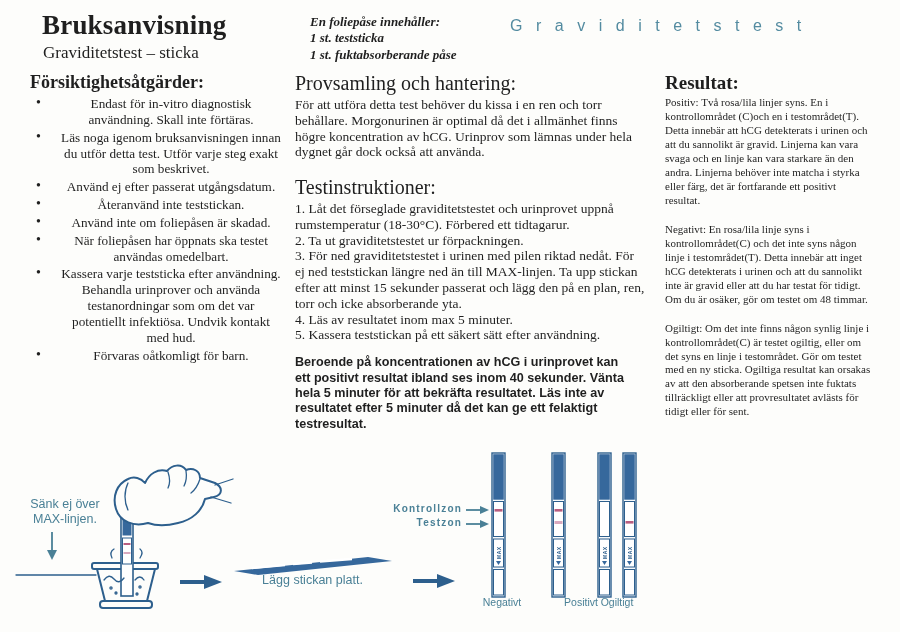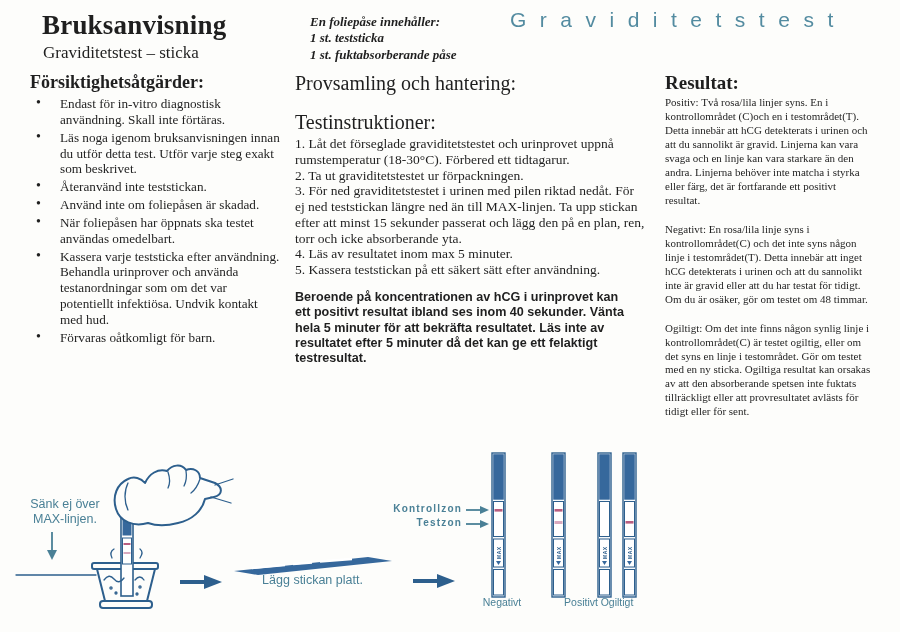--- a/index.html
+++ b/index.html
@@ -8,35 +8,35 @@
     background:var(--page_bg,#fdfdfb);
     font-family:"Liberation Serif", serif;
     color:var(--text_dark,#1f1f1f);
   }
   
   .col-left{position:absolute; left:30px; top:10px; width:252px;}
   .title{font-size:27px; font-weight:bold; margin:0 0 0 12px; letter-spacing:.2px;}
   .subtitle{font-size:17px; margin:2px 0 0 13px;}
   .h-left{font-size:18px; font-weight:bold; margin:9px 0 3px 0;}
   .precautions{list-style:none; margin:0; padding:0; font-size:13.2px; line-height:1.2;}
-  .precautions li{position:relative; padding-left:30px; margin-bottom:2px;}
+  .precautions li{position:relative; padding-left:30px; margin-bottom:2px;text-align:center;}
   .precautions li::before{content:"•"; position:absolute; left:6px; top:-1px; font-size:14px;}
   
   .package{position:absolute; left:310px; top:14px; width:210px;
     font-style:italic; font-weight:600; font-size:13px; line-height:1.25;}
   .col-mid{position:absolute; left:295px; top:72px; width:350px;}
   .h-mid{font-size:20px; font-weight:400; margin:0 0 2px 0;}
   .mid-body{font-size:13.5px; line-height:1.17; margin:0 0 14px 0;}
   .steps p{font-size:13.5px; line-height:1.17; margin:0;}
   .warning{font-family:"Liberation Sans",sans-serif; font-weight:bold; font-size:12.6px;
     line-height:1.22; margin-top:12px; width:330px;}
   .h-mid2{margin-top:16px;}
   
-  .brand{position:absolute; left:510px; top:8px; width:380px;
-    font-family:"Liberation Sans",sans-serif; font-size:21px; letter-spacing:13.5px;
+  .brand{position:absolute; left:510px; top:17px; width:380px;
+    font-family:"Liberation Sans",sans-serif; font-size:16px; letter-spacing:13.5px;
     color:var(--brand_teal,#538ba0);}
   .col-right{position:absolute; left:665px; top:72px; width:224px;}
   .h-right{font-size:19px; font-weight:bold; margin:0 0 2px 0;}
   .res-p{font-size:11px; line-height:1.27; margin:0 18px 15px 0;}
   
   .illustration{position:absolute; left:0; top:430px; width:660px; height:202px;}
   .ill-label{position:absolute; font-family:"Liberation Sans",sans-serif;
     color:var(--label_teal,#4a8096);}
   .max-note{left:14px; top:497px; width:102px; font-size:12.5px; line-height:1.18; text-align:center;}
   .flat-note{left:245px; top:573px; width:135px; font-size:12.5px; text-align:center;}
@@ -65,38 +65,40 @@
 
 <div class="page">
 
   <div class="col-left">
     <h1 class="title">Bruksanvisning</h1>
     <div class="subtitle">Graviditetstest – sticka</div>
     <h2 class="h-left">Försiktighetsåtgärder:</h2>
     <ul class="precautions">
       <li>Endast för in-vitro diagnostisk användning. Skall inte förtäras.</li>
       <li>Läs noga igenom bruksanvisningen innan du utför detta test. Utför varje steg exakt som beskrivet.</li>
+      <li>Använd ej efter passerat utgångsdatum.</li>
       <li>Återanvänd inte teststickan.</li>
       <li>Använd inte om foliepåsen är skadad.</li>
       <li>När foliepåsen har öppnats ska testet användas omedelbart.</li>
       <li>Kassera varje teststicka efter användning. Behandla urinprover och använda testanordningar som om det var potentiellt infektiösa. Undvik kontakt med hud.</li>
       <li>Förvaras oåtkomligt för barn.</li>
     </ul>
   </div>
 
   <div class="package">
     <div>En foliepåse innehåller:</div>
     <div>1 st. teststicka</div>
     <div>1 st. fuktabsorberande påse</div>
   </div>
 
   <div class="brand">Graviditetstest</div>
 
   <div class="col-mid">
     <h2 class="h-mid">Provsamling och hantering:</h2>
+    <p class="mid-body">För att utföra detta test behöver du kissa i en ren och torr behållare.  Morgonurinen är optimal då det i allmänhet finns högre koncentration av hCG. Urinprov som lämnas under hela dygnet går dock också att använda.</p>
     <h2 class="h-mid h-mid2">Testinstruktioner:</h2>
     <div class="steps">
       <p>1. Låt det förseglade graviditetstestet och urinprovet uppnå rumstemperatur (18-30°C). Förbered ett tidtagarur.</p>
       <p>2. Ta ut graviditetstestet ur förpackningen.</p>
       <p>3. För ned graviditetstestet i urinen med pilen riktad nedåt. För ej ned teststickan längre ned än till MAX-linjen. Ta upp stickan efter att minst 15 sekunder passerat och lägg den på en plan, ren, torr och icke absorberande yta.</p>
       <p>4. Läs av resultatet inom max 5 minuter.</p>
       <p>5. Kassera teststickan på ett säkert sätt efter användning.</p>
     </div>
     <p class="warning">Beroende på koncentrationen av hCG i urinprovet kan ett positivt resultat ibland ses inom 40 sekunder. Vänta hela 5 minuter för att bekräfta resultatet. Läs inte av resultatet efter 5 minuter då det kan ge ett felaktigt testresultat.</p>
   </div>

